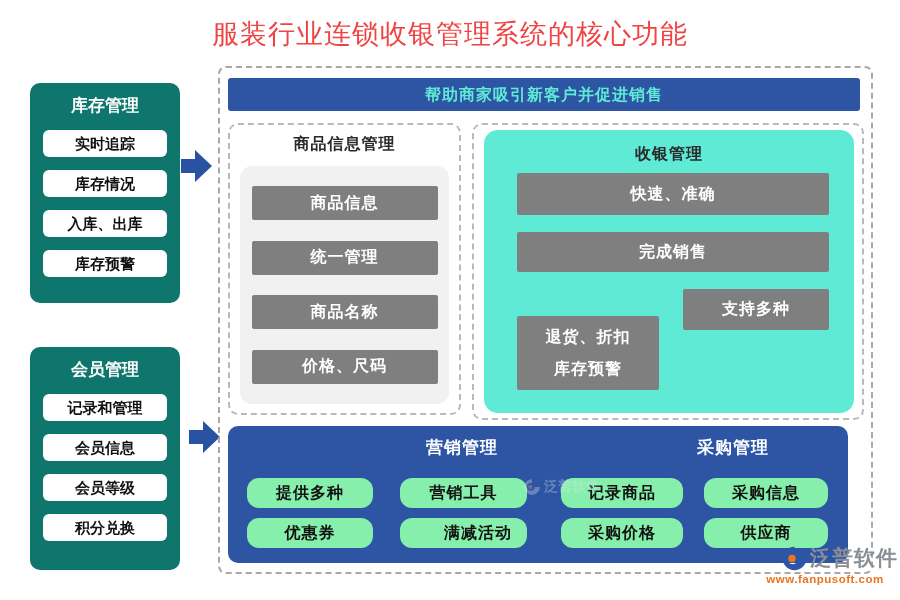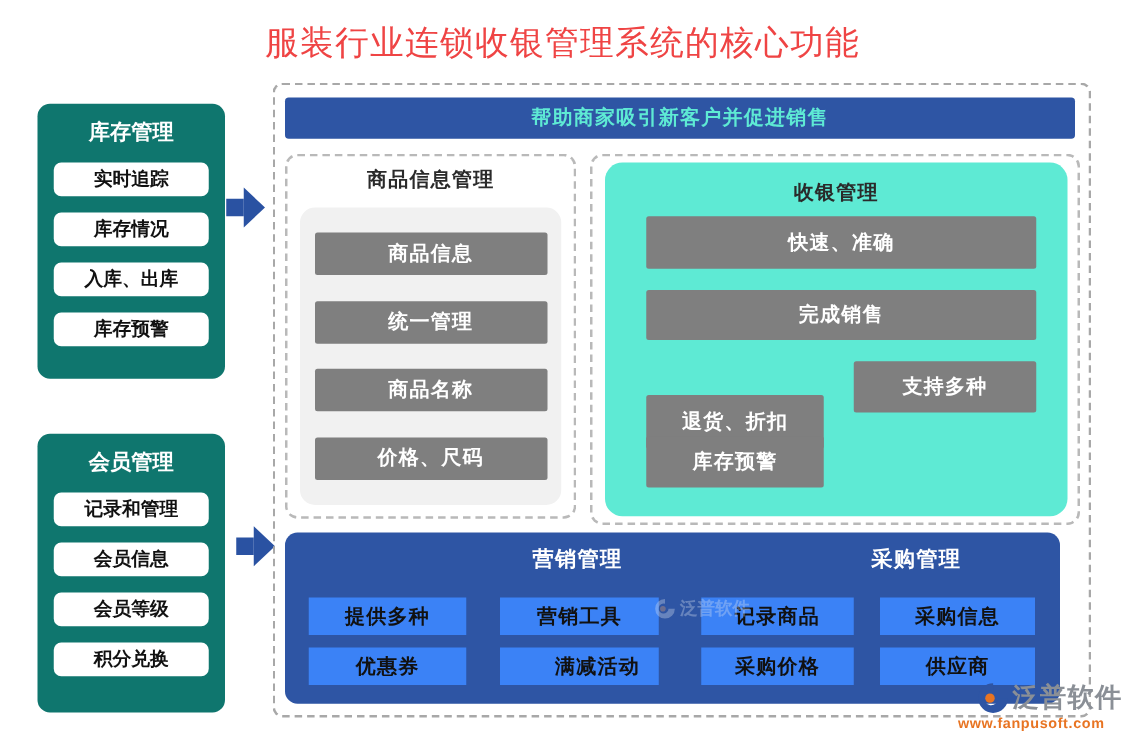--- a/index.html
+++ b/index.html
@@ -60,21 +60,21 @@
   .cb-r2c1  { left:33px; top:219px; width:142px; height:41px; }
   .cb-r2c2  { left:200px; top:219px; width:145px; height:41px; }
 
   
   .bottom-panel { position:absolute; left:8px; top:358px; width:620px; height:137px;
     background:#2e55a4; border-radius:10px; }
   .bp-title { position:absolute; top:10px; transform:translateX(-50%);
     color:#ffffff; font-weight:bold; font-size:17px; letter-spacing:1px; }
   .bp-title.marketing { left:234px; }
   .bp-title.purchasing { left:505px; }
-  .white-btn { position:absolute; height:30px; background:#3b82f6; border-radius:0;
+  .white-btn { position:absolute; height:30px; background:#86efac; border-radius:12px;
     color:#111111; font-weight:bold; font-size:16px;
     display:flex; align-items:center; justify-content:center; letter-spacing:1px; }
   .wb-r1c1 { left:19px;  top:52px; width:126px; }
   .wb-r1c2 { left:172px; top:52px; width:127px; }
   .wb-r1c3 { left:333px; top:52px; width:122px; }
   .wb-r1c4 { left:476px; top:52px; width:124px; }
   .wb-r2c1 { left:19px;  top:92px; width:126px; }
   .wb-r2c2 { left:172px; top:92px; width:127px;padding-left:29px; }
   .wb-r2c3 { left:333px; top:92px; width:122px; }
   .wb-r2c4 { left:476px; top:92px; width:124px; }

